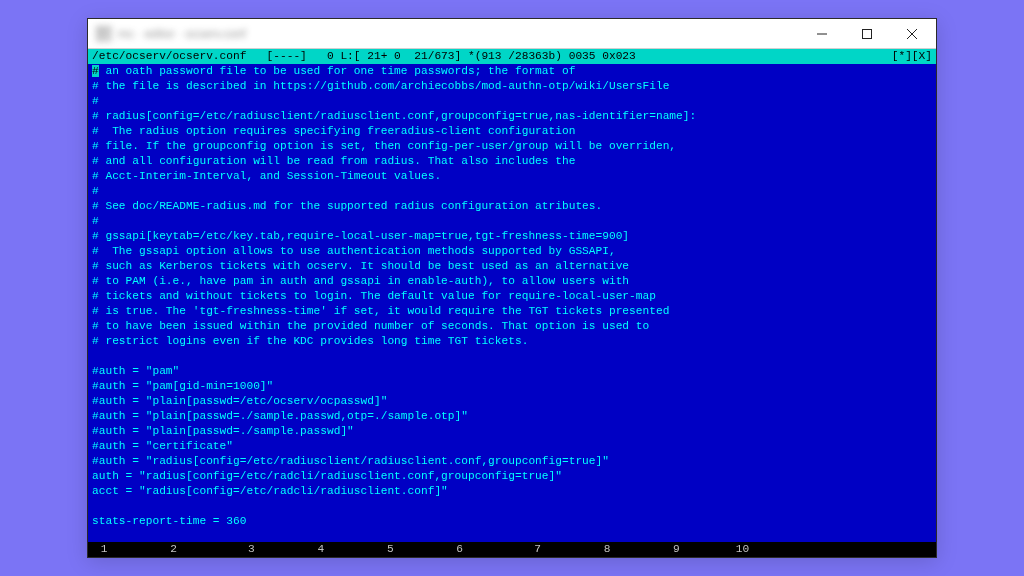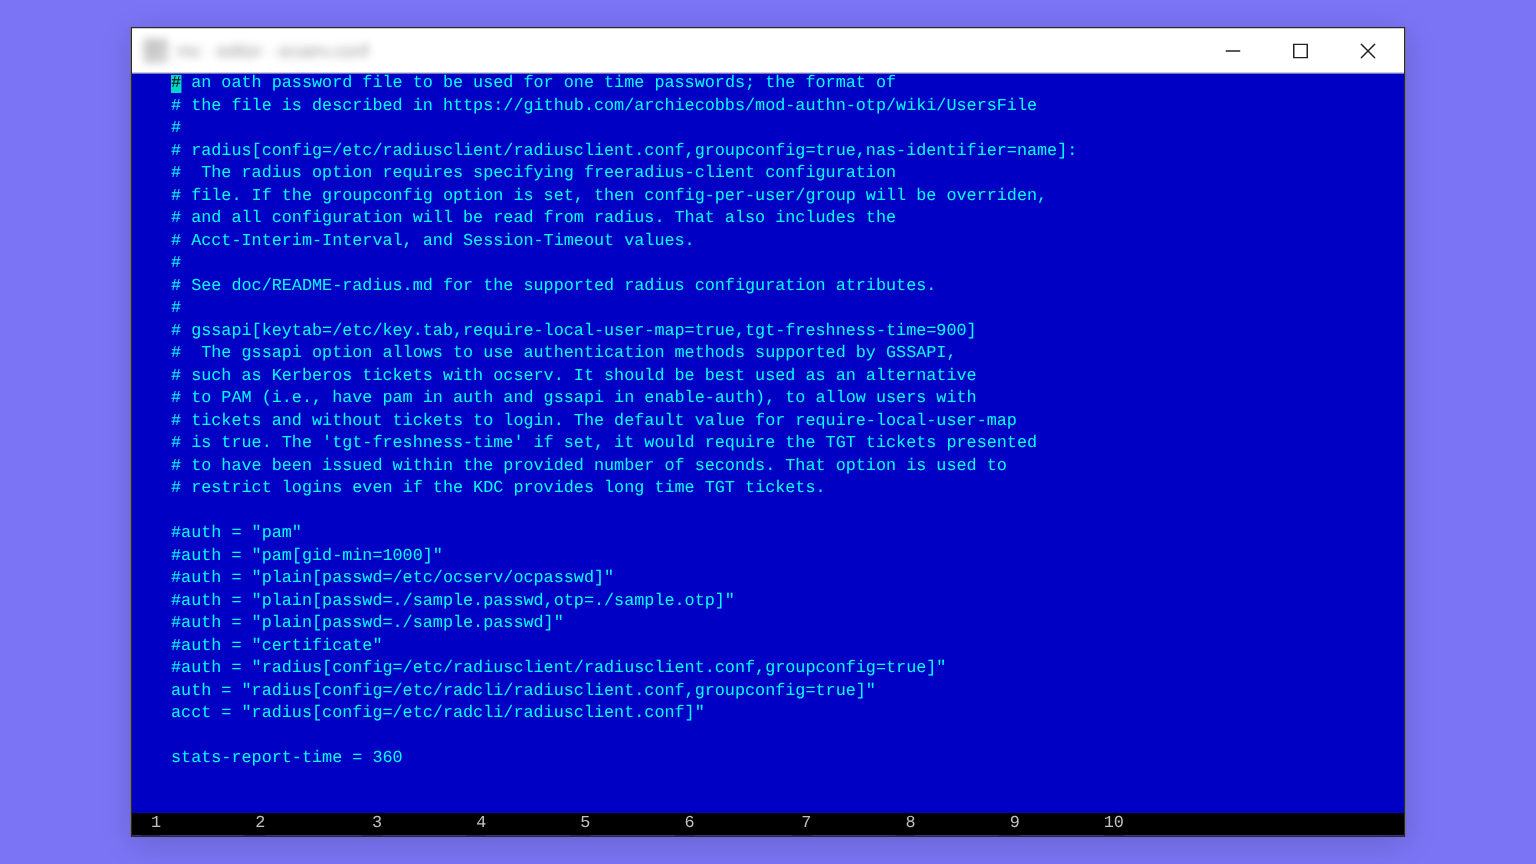--- a/index.html
+++ b/index.html
@@ -72,21 +72,20 @@
     justify-content: space-between;
     height: 15px;
     line-height: 15px;
   }
   .editor-body {
     flex: 1;
     padding: 0 4px;
     white-space: pre;
     color: #00ffff;
     overflow: hidden;
-    margin-left: 22px;
   }
   .editor-body .line { height: 15px; }
   .cursor {
     background: #00d6c7;
     color: #000;
   }
   .fkeys {
     height: 15px;
     line-height: 15px;
     display: flex;
@@ -128,16 +127,20 @@
       </div>
       <div class="win-btn">
         <svg viewBox="0 0 10 10">
             <path d="M0 0 L10 10 M10 0 L0 10" stroke="#222" stroke-width="1"></path>
           </svg>
       </div>
     </div>
   </div>
 
   <div class="terminal">
+    <div class="statusbar">
+      <span>/etc/ocserv/ocserv.conf   [----]   0 L:[ 21+ 0  21/673] *(913 /28363b) 0035 0x023</span>
+      <span>[*][X]</span>
+    </div>
     <div class="editor-body" id="editor-body"><div class="line"><span class="cursor">#</span> an oath password file to be used for one time passwords; the format of</div><div class="line"># the file is described in https://github.com/archiecobbs/mod-authn-otp/wiki/UsersFile</div><div class="line">#</div><div class="line"># radius[config=/etc/radiusclient/radiusclient.conf,groupconfig=true,nas-identifier=name]:</div><div class="line">#  The radius option requires specifying freeradius-client configuration</div><div class="line"># file. If the groupconfig option is set, then config-per-user/group will be overriden,</div><div class="line"># and all configuration will be read from radius. That also includes the</div><div class="line"># Acct-Interim-Interval, and Session-Timeout values.</div><div class="line">#</div><div class="line"># See doc/README-radius.md for the supported radius configuration atributes.</div><div class="line">#</div><div class="line"># gssapi[keytab=/etc/key.tab,require-local-user-map=true,tgt-freshness-time=900]</div><div class="line">#  The gssapi option allows to use authentication methods supported by GSSAPI,</div><div class="line"># such as Kerberos tickets with ocserv. It should be best used as an alternative</div><div class="line"># to PAM (i.e., have pam in auth and gssapi in enable-auth), to allow users with</div><div class="line"># tickets and without tickets to login. The default value for require-local-user-map</div><div class="line"># is true. The 'tgt-freshness-time' if set, it would require the TGT tickets presented</div><div class="line"># to have been issued within the provided number of seconds. That option is used to</div><div class="line"># restrict logins even if the KDC provides long time TGT tickets.</div><div class="line"></div><div class="line">#auth = "pam"</div><div class="line">#auth = "pam[gid-min=1000]"</div><div class="line">#auth = "plain[passwd=/etc/ocserv/ocpasswd]"</div><div class="line">#auth = "plain[passwd=./sample.passwd,otp=./sample.otp]"</div><div class="line">#auth = "plain[passwd=./sample.passwd]"</div><div class="line">#auth = "certificate"</div><div class="line">#auth = "radius[config=/etc/radiusclient/radiusclient.conf,groupconfig=true]"</div><div class="line">auth = "radius[config=/etc/radcli/radiusclient.conf,groupconfig=true]"</div><div class="line">acct = "radius[config=/etc/radcli/radiusclient.conf]"</div><div class="line"></div><div class="line">stats-report-time = 360</div><div class="line"></div></div>
     <div class="fkeys" id="fkeys"><span class="fkey"><span class="num"> 1</span><span class="lbl">Помощь</span></span><span class="fkey"><span class="num"> 2</span><span class="lbl">Сохранить</span></span><span class="fkey"><span class="num"> 3</span><span class="lbl">Блок</span></span><span class="fkey"><span class="num"> 4</span><span class="lbl">Замена</span></span><span class="fkey"><span class="num"> 5</span><span class="lbl">Копия</span></span><span class="fkey"><span class="num"> 6</span><span class="lbl">Пере~тить</span></span><span class="fkey"><span class="num"> 7</span><span class="lbl">Поиск</span></span><span class="fkey"><span class="num"> 8</span><span class="lbl">Удалить</span></span><span class="fkey"><span class="num"> 9</span><span class="lbl">МенюMC</span></span><span class="fkey"><span class="num">10</span><span class="lbl">Выход</span></span></div>
   </div>
 </div>
 
 </body></html>

